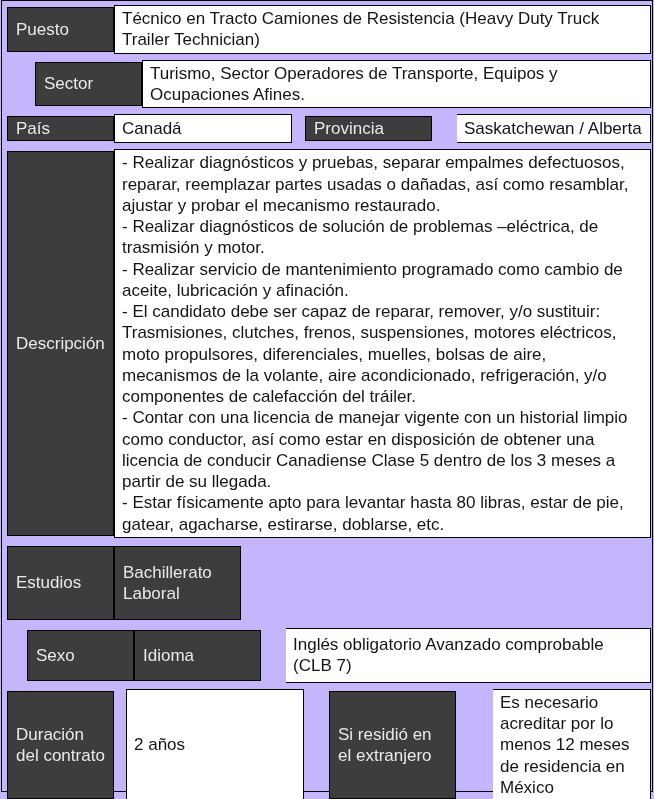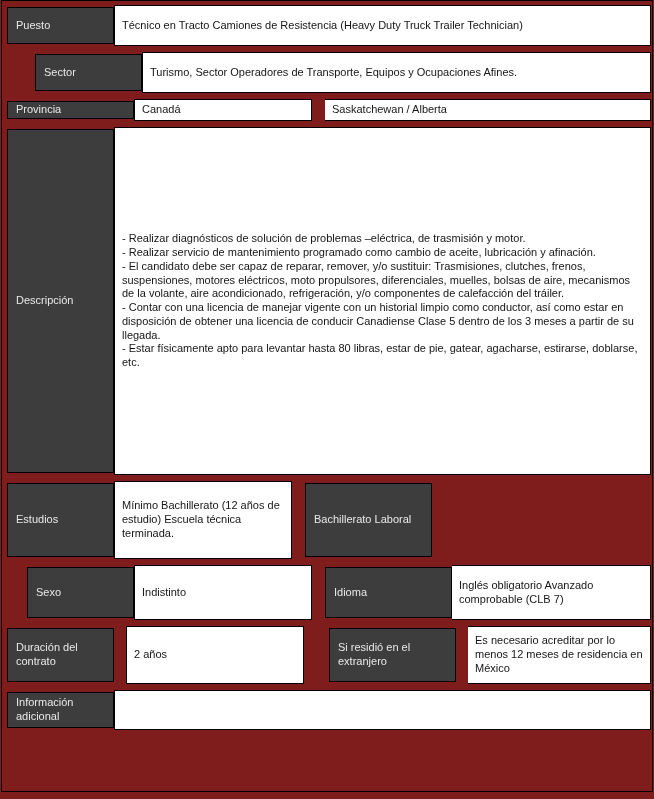--- a/index.html
+++ b/index.html
@@ -4,23 +4,23 @@
 <style>
   html, body {
     margin: 0;
     padding: 0;
     background: #ffffff;
   }
   .page {
     position: relative;
     width: 654px;
     height: 799px;
-    background: #7f1d1d;
+    background: #c4b5fd;
     font-family: "Liberation Sans", "DejaVu Sans", sans-serif;
-    font-size: 11px;
+    font-size: 17px;
     line-height: 1.25;
     color: #151515;
     overflow: hidden;
   }
   .frame {
     position: absolute;
     left: 1px;
     top: 0;
     right: 1px;
     bottom: 7px;
@@ -54,20 +54,21 @@
   }
   .cell.light {
     background: #ffffff;
     border: 1.5px solid #000;
     display: flex;
     align-items: center;
     padding: 2px 7px;
   }
   .cell.light.noleft {
     border-left: none;
+    margin-left: 25px;
   }
   .c1 { width: 107px; flex: none; margin-right: 7px; }
   .c2 { width: 178px; flex: none; margin-right: 13px; }
   .c3 { width: 127px; flex: none; margin-right: 7px; }
   .c4 { flex: 1 1 auto; min-width: 0; }
   .cfull { flex: 1 1 auto; min-width: 0; }
   .cell-inner { width: 100%; }
   .para { display: block; }
 </style>
 </head>
@@ -86,61 +87,59 @@
       </div>
       <div class="row" style="min-height: 41px; padding-left: 28px;">
         <div class="cell dark c1">
           <span class="cell-inner">Sector</span>
         </div>
         <div class="cell light cfull">
           <div class="cell-inner">Turismo, Sector Operadores de Transporte, Equipos y Ocupaciones Afines.</div>
         </div>
       </div>
       <div class="row" style="min-height: 22px;">
-        <div class="cell dark c3">
-          <span class="cell-inner">Provincia</span>
+        <div class="cell dark c1">
+          <span class="cell-inner">País</span>
         </div>
         <div class="cell light c2">
           <div class="cell-inner">Canadá</div>
+        </div>
+        <div class="cell dark c3">
+          <span class="cell-inner">Provincia</span>
         </div>
         <div class="cell light c4 noleft">
           <div class="cell-inner">Saskatchewan / Alberta</div>
         </div>
       </div>
       <div class="row" style="min-height: 348px;">
         <div class="cell dark c1">
           <span class="cell-inner">Descripción</span>
         </div>
         <div class="cell light cfull">
           <div class="cell-inner">
+            <div class="para">- Realizar diagnósticos y pruebas, separar empalmes defectuosos, reparar, reemplazar partes usadas o dañadas, así como resamblar, ajustar y probar el mecanismo restaurado.</div>
             <div class="para">- Realizar diagnósticos de solución de problemas –eléctrica, de trasmisión y motor.</div>
             <div class="para">- Realizar servicio de mantenimiento programado como cambio de aceite, lubricación y afinación.</div>
             <div class="para">- El candidato debe ser capaz de reparar, remover, y/o sustituir: Trasmisiones, clutches, frenos, suspensiones, motores eléctricos, moto propulsores, diferenciales, muelles, bolsas de aire, mecanismos de la volante, aire acondicionado, refrigeración, y/o componentes de calefacción del tráiler.</div>
             <div class="para">- Contar con una licencia de manejar vigente con un historial limpio como conductor, así como estar en disposición de obtener una licencia de conducir Canadiense Clase 5 dentro de los 3 meses a partir de su llegada.</div>
             <div class="para">- Estar físicamente apto para levantar hasta 80 libras, estar de pie, gatear, agacharse, estirarse, doblarse, etc.</div>
           </div>
         </div>
       </div>
       <div class="row" style="min-height: 78px;">
         <div class="cell dark c1">
           <span class="cell-inner">Estudios</span>
         </div>
-        <div class="cell light c2">
-          <div class="cell-inner">Mínimo Bachillerato (12 años de estudio) Escuela técnica terminada.</div>
-        </div>
         <div class="cell dark c3">
           <span class="cell-inner">Bachillerato Laboral</span>
         </div>
       </div>
       <div class="row" style="min-height: 55px; padding-left: 20px;">
         <div class="cell dark c1">
           <span class="cell-inner">Sexo</span>
-        </div>
-        <div class="cell light c2">
-          <div class="cell-inner">Indistinto</div>
         </div>
         <div class="cell dark c3">
           <span class="cell-inner">Idioma</span>
         </div>
         <div class="cell light c4 noleft">
           <div class="cell-inner">Inglés obligatorio Avanzado comprobable (CLB 7)</div>
         </div>
       </div>
       <div class="row" style="min-height: 58px; gap: 12px;">
         <div class="cell dark c1">

